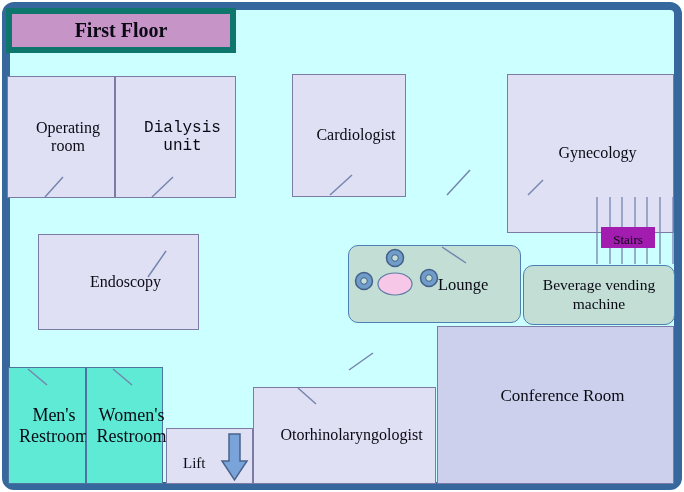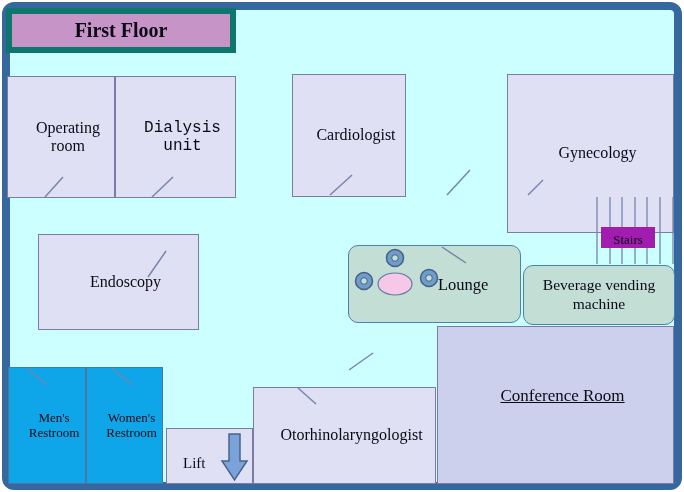--- a/index.html
+++ b/index.html
@@ -12,21 +12,21 @@
     box-sizing:border-box;border:8px solid #36689e;border-radius:12px;
     background:#ccffff;
   }
   .room{
     position:absolute;box-sizing:border-box;
     background:#e0e0f5;border:1px solid #7b7ba6;
     display:flex;align-items:center;justify-content:center;
     text-align:center;font-size:16px;line-height:1.15;padding-left:14px;
   }
   .room--blue{background:#a9c5e2;}
-  .room--restroom{background:#0ea5e9;border-color:#4f74a0;font-size:13px;text-align:center;}
+  .room--restroom{background:#5eead4;border-color:#4f74a0;font-size:18px;text-align:center;}
   .room--conference{background:#cdd0ec;font-size:17px;}
   .amenity{
     position:absolute;box-sizing:border-box;
     background:#c3ded5;border:1.5px solid #4d7fb3;border-radius:10px;
     display:flex;align-items:center;justify-content:center;
     text-align:center;font-size:15.5px;line-height:1.2;
   }
   .title-box{
     position:absolute;left:6px;top:8px;width:230px;height:45px;
     box-sizing:border-box;background:#c794c7;border:6px solid #0f766e;
@@ -39,21 +39,21 @@
     font-size:13px;
   }
   .lounge-label{
     position:absolute;left:438px;top:274px;width:70px;height:22px;
     display:flex;align-items:center;font-size:16.5px;
   }
   .lift-label{
     position:absolute;left:183px;top:452px;width:42px;height:22px;
     display:flex;align-items:center;font-size:15px;font-family:Liberation Serif, serif;
   }
-  .conf-label-pad{padding-bottom:18px;text-decoration:underline;}
+  .conf-label-pad{padding-bottom:18px;}
   .overlay{position:absolute;left:0;top:0;width:684px;height:492px;pointer-events:none;}
 </style>
 </head>
 <body>
 
 <div class="stage">
 
   <div class="frame"></div>
 
   <div class="title-box">

